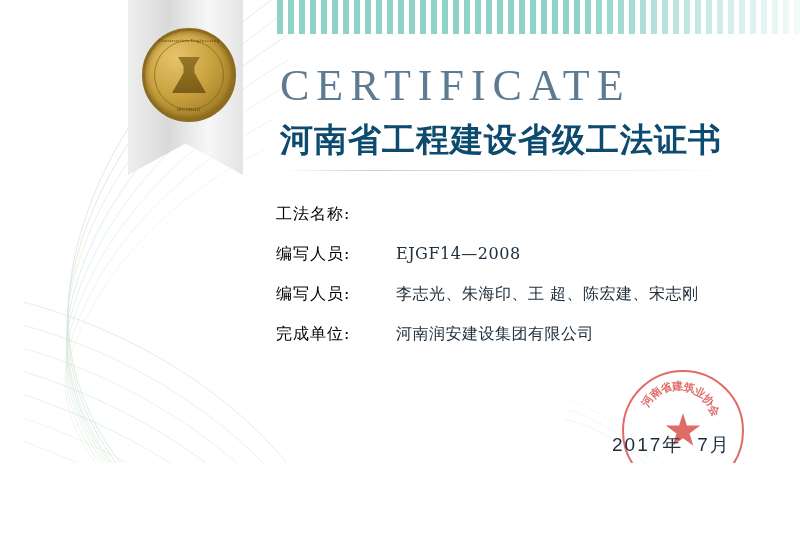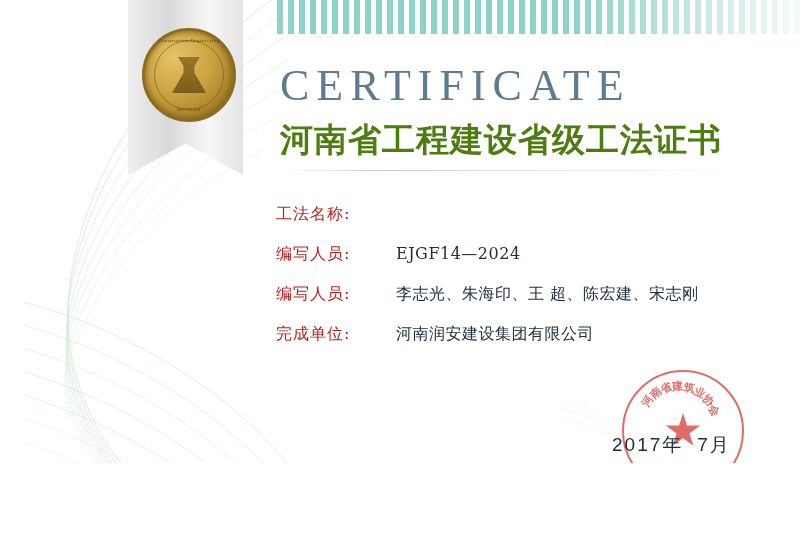--- a/index.html
+++ b/index.html
@@ -112,21 +112,21 @@
     font-weight: 400;
   }
   #title-cn {
     position: absolute;
     left: 256px;
     top: 118px;
     font-family: Liberation Mono, monospace;
     font-size: 33px;
     font-weight: bold;
     letter-spacing: 1px;
-    color: #4d7c0f;
+    color: #0c4a6e;
     white-space: nowrap;
   }
   #title-rule {
     position: absolute;
     left: 256px;
     top: 170px;
     width: 464px;
     height: 1px;
     background: linear-gradient(to right, rgba(150,170,185,.0), rgba(150,170,185,.55) 20%, rgba(150,170,185,.0));
   }
@@ -141,21 +141,21 @@
   .field-row {
     display: flex;
     align-items: baseline;
     margin-bottom: 19px;
     white-space: nowrap;
   }
   .field-label {
     width: 120px;
     font-family: "DejaVu Serif", serif;
     font-size: 16px;
-    color: #b91c1c;
+    color: #000000;
     letter-spacing: 1px;
   }
   .field-value {
     font-family: "DejaVu Serif", serif;
     font-size: 16px;
     color: #20303e;
     letter-spacing: .5px;
   }
 
   
@@ -274,21 +274,21 @@
 
   <div id="fields">
 
     <div class="field-row">
       <div class="field-label">工法名称:</div>
     </div>
 
 
     <div class="field-row">
       <div class="field-label">编写人员:</div>
-      <div class="field-value">EJGF14—2024</div>
+      <div class="field-value">EJGF14—2008</div>
     </div>
 
     <div class="field-row">
       <div class="field-label">编写人员:</div>
       <div class="field-value">李志光、朱海印、王 超、陈宏建、宋志刚</div>
     </div>
 
     <div class="field-row">
       <div class="field-label">完成单位:</div>
       <div class="field-value">河南润安建设集团有限公司</div>

